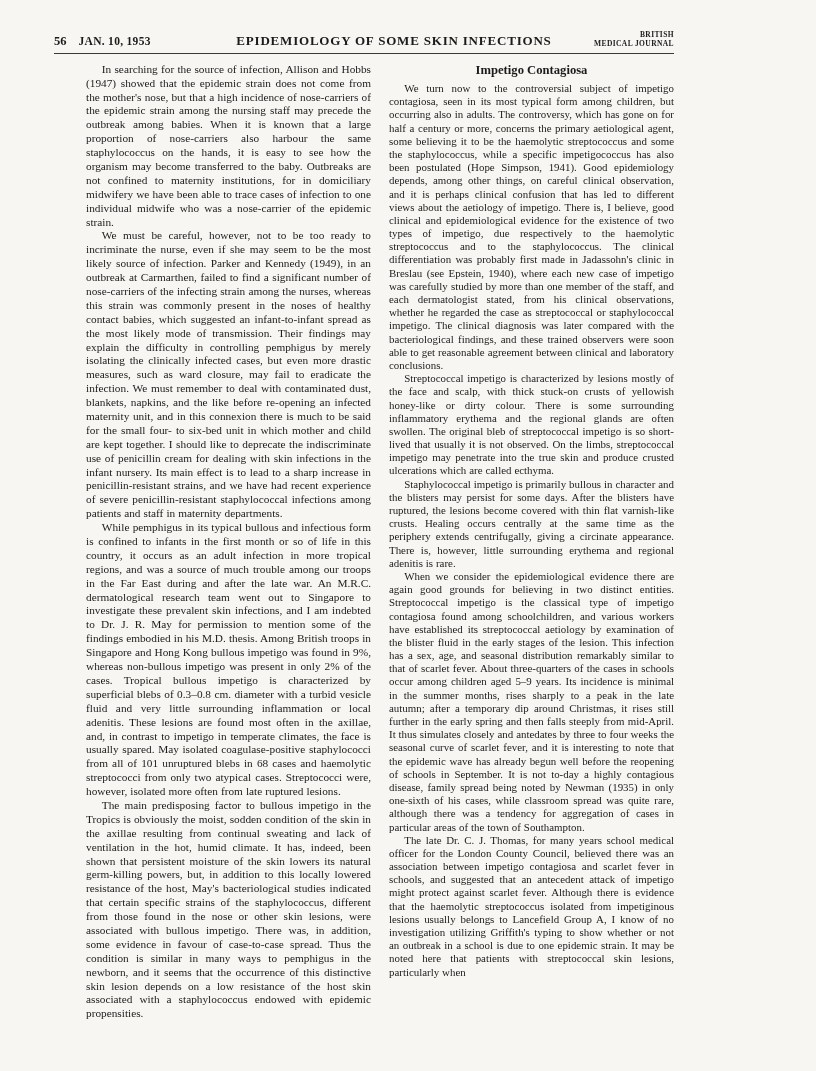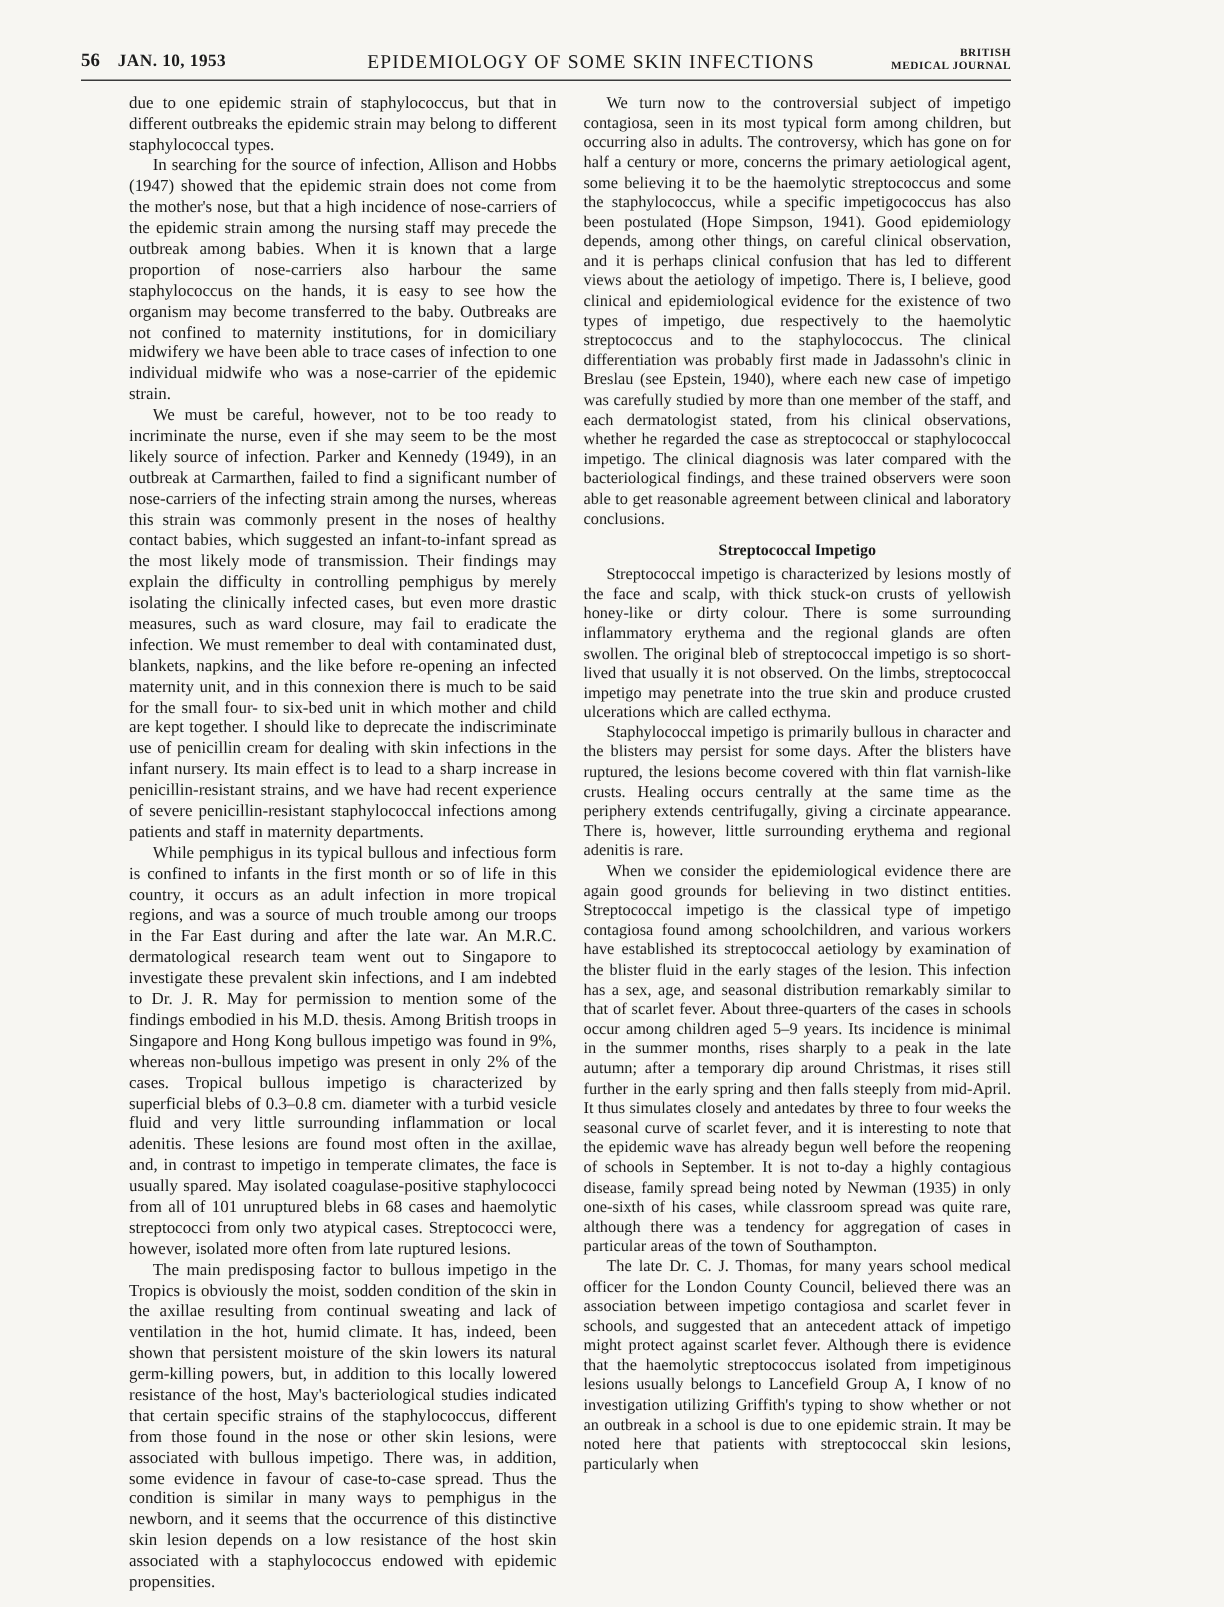--- a/index.html
+++ b/index.html
@@ -39,21 +39,21 @@
   }
   .issue-date {
     font-size: 11.5px;
     font-weight: bold;
     letter-spacing: 0.3px;
   }
   .header-title {
     flex: 1 1 auto;
     text-align: center;
     font-size: 13px;
-    font-weight: normal;
+    font-weight: bold;
     letter-spacing: 0.8px;
     white-space: nowrap;
   }
   .header-journal {
     flex: 0 0 120px;
     text-align: right;
     font-size: 7.5px;
     font-weight: bold;
     line-height: 1.25;
     letter-spacing: 0.4px;
@@ -107,29 +107,28 @@
     </div>
     <div class="header-title">EPIDEMIOLOGY OF SOME SKIN INFECTIONS</div>
     <div class="header-journal">
       <span>British</span>
       <span>Medical Journal</span>
     </div>
   </div>
 
   <div class="columns">
     <div class="col col-left" id="col-left">
-        <p class="para no-indent">due to one epidemic strain of staphylococcus, but that in different outbreaks the epidemic strain may belong to different staphylococcal types.</p>
         <p class="para">In searching for the source of infection, Allison and Hobbs (1947) showed that the epidemic strain does not come from the mother's nose, but that a high incidence of nose-carriers of the epidemic strain among the nursing staff may precede the outbreak among babies. When it is known that a large proportion of nose-carriers also harbour the same staphylococcus on the hands, it is easy to see how the organism may become transferred to the baby. Outbreaks are not confined to maternity institutions, for in domiciliary midwifery we have been able to trace cases of infection to one individual midwife who was a nose-carrier of the epidemic strain.</p>
         <p class="para">We must be careful, however, not to be too ready to incriminate the nurse, even if she may seem to be the most likely source of infection. Parker and Kennedy (1949), in an outbreak at Carmarthen, failed to find a significant number of nose-carriers of the infecting strain among the nurses, whereas this strain was commonly present in the noses of healthy contact babies, which suggested an infant-to-infant spread as the most likely mode of transmission. Their findings may explain the difficulty in controlling pemphigus by merely isolating the clinically infected cases, but even more drastic measures, such as ward closure, may fail to eradicate the infection. We must remember to deal with contaminated dust, blankets, napkins, and the like before re-opening an infected maternity unit, and in this connexion there is much to be said for the small four- to six-bed unit in which mother and child are kept together. I should like to deprecate the indiscriminate use of penicillin cream for dealing with skin infections in the infant nursery. Its main effect is to lead to a sharp increase in penicillin-resistant strains, and we have had recent experience of severe penicillin-resistant staphylococcal infections among patients and staff in maternity departments.</p>
         <p class="para">While pemphigus in its typical bullous and infectious form is confined to infants in the first month or so of life in this country, it occurs as an adult infection in more tropical regions, and was a source of much trouble among our troops in the Far East during and after the late war. An M.R.C. dermatological research team went out to Singapore to investigate these prevalent skin infections, and I am indebted to Dr. J. R. May for permission to mention some of the findings embodied in his M.D. thesis. Among British troops in Singapore and Hong Kong bullous impetigo was found in 9%, whereas non-bullous impetigo was present in only 2% of the cases. Tropical bullous impetigo is characterized by superficial blebs of 0.3–0.8 cm. diameter with a turbid vesicle fluid and very little surrounding inflammation or local adenitis. These lesions are found most often in the axillae, and, in contrast to impetigo in temperate climates, the face is usually spared. May isolated coagulase-positive staphylococci from all of 101 unruptured blebs in 68 cases and haemolytic streptococci from only two atypical cases. Streptococci were, however, isolated more often from late ruptured lesions.</p>
         <p class="para">The main predisposing factor to bullous impetigo in the Tropics is obviously the moist, sodden condition of the skin in the axillae resulting from continual sweating and lack of ventilation in the hot, humid climate. It has, indeed, been shown that persistent moisture of the skin lowers its natural germ-killing powers, but, in addition to this locally lowered resistance of the host, May's bacteriological studies indicated that certain specific strains of the staphylococcus, different from those found in the nose or other skin lesions, were associated with bullous impetigo. There was, in addition, some evidence in favour of case-to-case spread. Thus the condition is similar in many ways to pemphigus in the newborn, and it seems that the occurrence of this distinctive skin lesion depends on a low resistance of the host skin associated with a staphylococcus endowed with epidemic propensities.</p>
       </div>
     <div class="col col-right" id="col-right">
+        <h3 class="h-major">Impetigo Contagiosa</h3>
         <p class="para">We turn now to the controversial subject of impetigo contagiosa, seen in its most typical form among children, but occurring also in adults. The controversy, which has gone on for half a century or more, concerns the primary aetiological agent, some believing it to be the haemolytic streptococcus and some the staphylococcus, while a specific impetigococcus has also been postulated (Hope Simpson, 1941). Good epidemiology depends, among other things, on careful clinical observation, and it is perhaps clinical confusion that has led to different views about the aetiology of impetigo. There is, I believe, good clinical and epidemiological evidence for the existence of two types of impetigo, due respectively to the haemolytic streptococcus and to the staphylococcus. The clinical differentiation was probably first made in Jadassohn's clinic in Breslau (see Epstein, 1940), where each new case of impetigo was carefully studied by more than one member of the staff, and each dermatologist stated, from his clinical observations, whether he regarded the case as streptococcal or staphylococcal impetigo. The clinical diagnosis was later compared with the bacteriological findings, and these trained observers were soon able to get reasonable agreement between clinical and laboratory conclusions.</p>
-        <h3 class="h-minor">Streptococcal Impetigo</h3>
         <p class="para">Streptococcal impetigo is characterized by lesions mostly of the face and scalp, with thick stuck-on crusts of yellowish honey-like or dirty colour. There is some surrounding inflammatory erythema and the regional glands are often swollen. The original bleb of streptococcal impetigo is so short-lived that usually it is not observed. On the limbs, streptococcal impetigo may penetrate into the true skin and produce crusted ulcerations which are called ecthyma.</p>
         <p class="para">Staphylococcal impetigo is primarily bullous in character and the blisters may persist for some days. After the blisters have ruptured, the lesions become covered with thin flat varnish-like crusts. Healing occurs centrally at the same time as the periphery extends centrifugally, giving a circinate appearance. There is, however, little surrounding erythema and regional adenitis is rare.</p>
         <p class="para">When we consider the epidemiological evidence there are again good grounds for believing in two distinct entities. Streptococcal impetigo is the classical type of impetigo contagiosa found among schoolchildren, and various workers have established its streptococcal aetiology by examination of the blister fluid in the early stages of the lesion. This infection has a sex, age, and seasonal distribution remarkably similar to that of scarlet fever. About three-quarters of the cases in schools occur among children aged 5–9 years. Its incidence is minimal in the summer months, rises sharply to a peak in the late autumn; after a temporary dip around Christmas, it rises still further in the early spring and then falls steeply from mid-April. It thus simulates closely and antedates by three to four weeks the seasonal curve of scarlet fever, and it is interesting to note that the epidemic wave has already begun well before the reopening of schools in September. It is not to-day a highly contagious disease, family spread being noted by Newman (1935) in only one-sixth of his cases, while classroom spread was quite rare, although there was a tendency for aggregation of cases in particular areas of the town of Southampton.</p>
         <p class="para">The late Dr. C. J. Thomas, for many years school medical officer for the London County Council, believed there was an association between impetigo contagiosa and scarlet fever in schools, and suggested that an antecedent attack of impetigo might protect against scarlet fever. Although there is evidence that the haemolytic streptococcus isolated from impetiginous lesions usually belongs to Lancefield Group A, I know of no investigation utilizing Griffith's typing to show whether or not an outbreak in a school is due to one epidemic strain. It may be noted here that patients with streptococcal skin lesions, particularly when</p>
       </div>
   </div>
 
 </div>
 
 </body></html>

